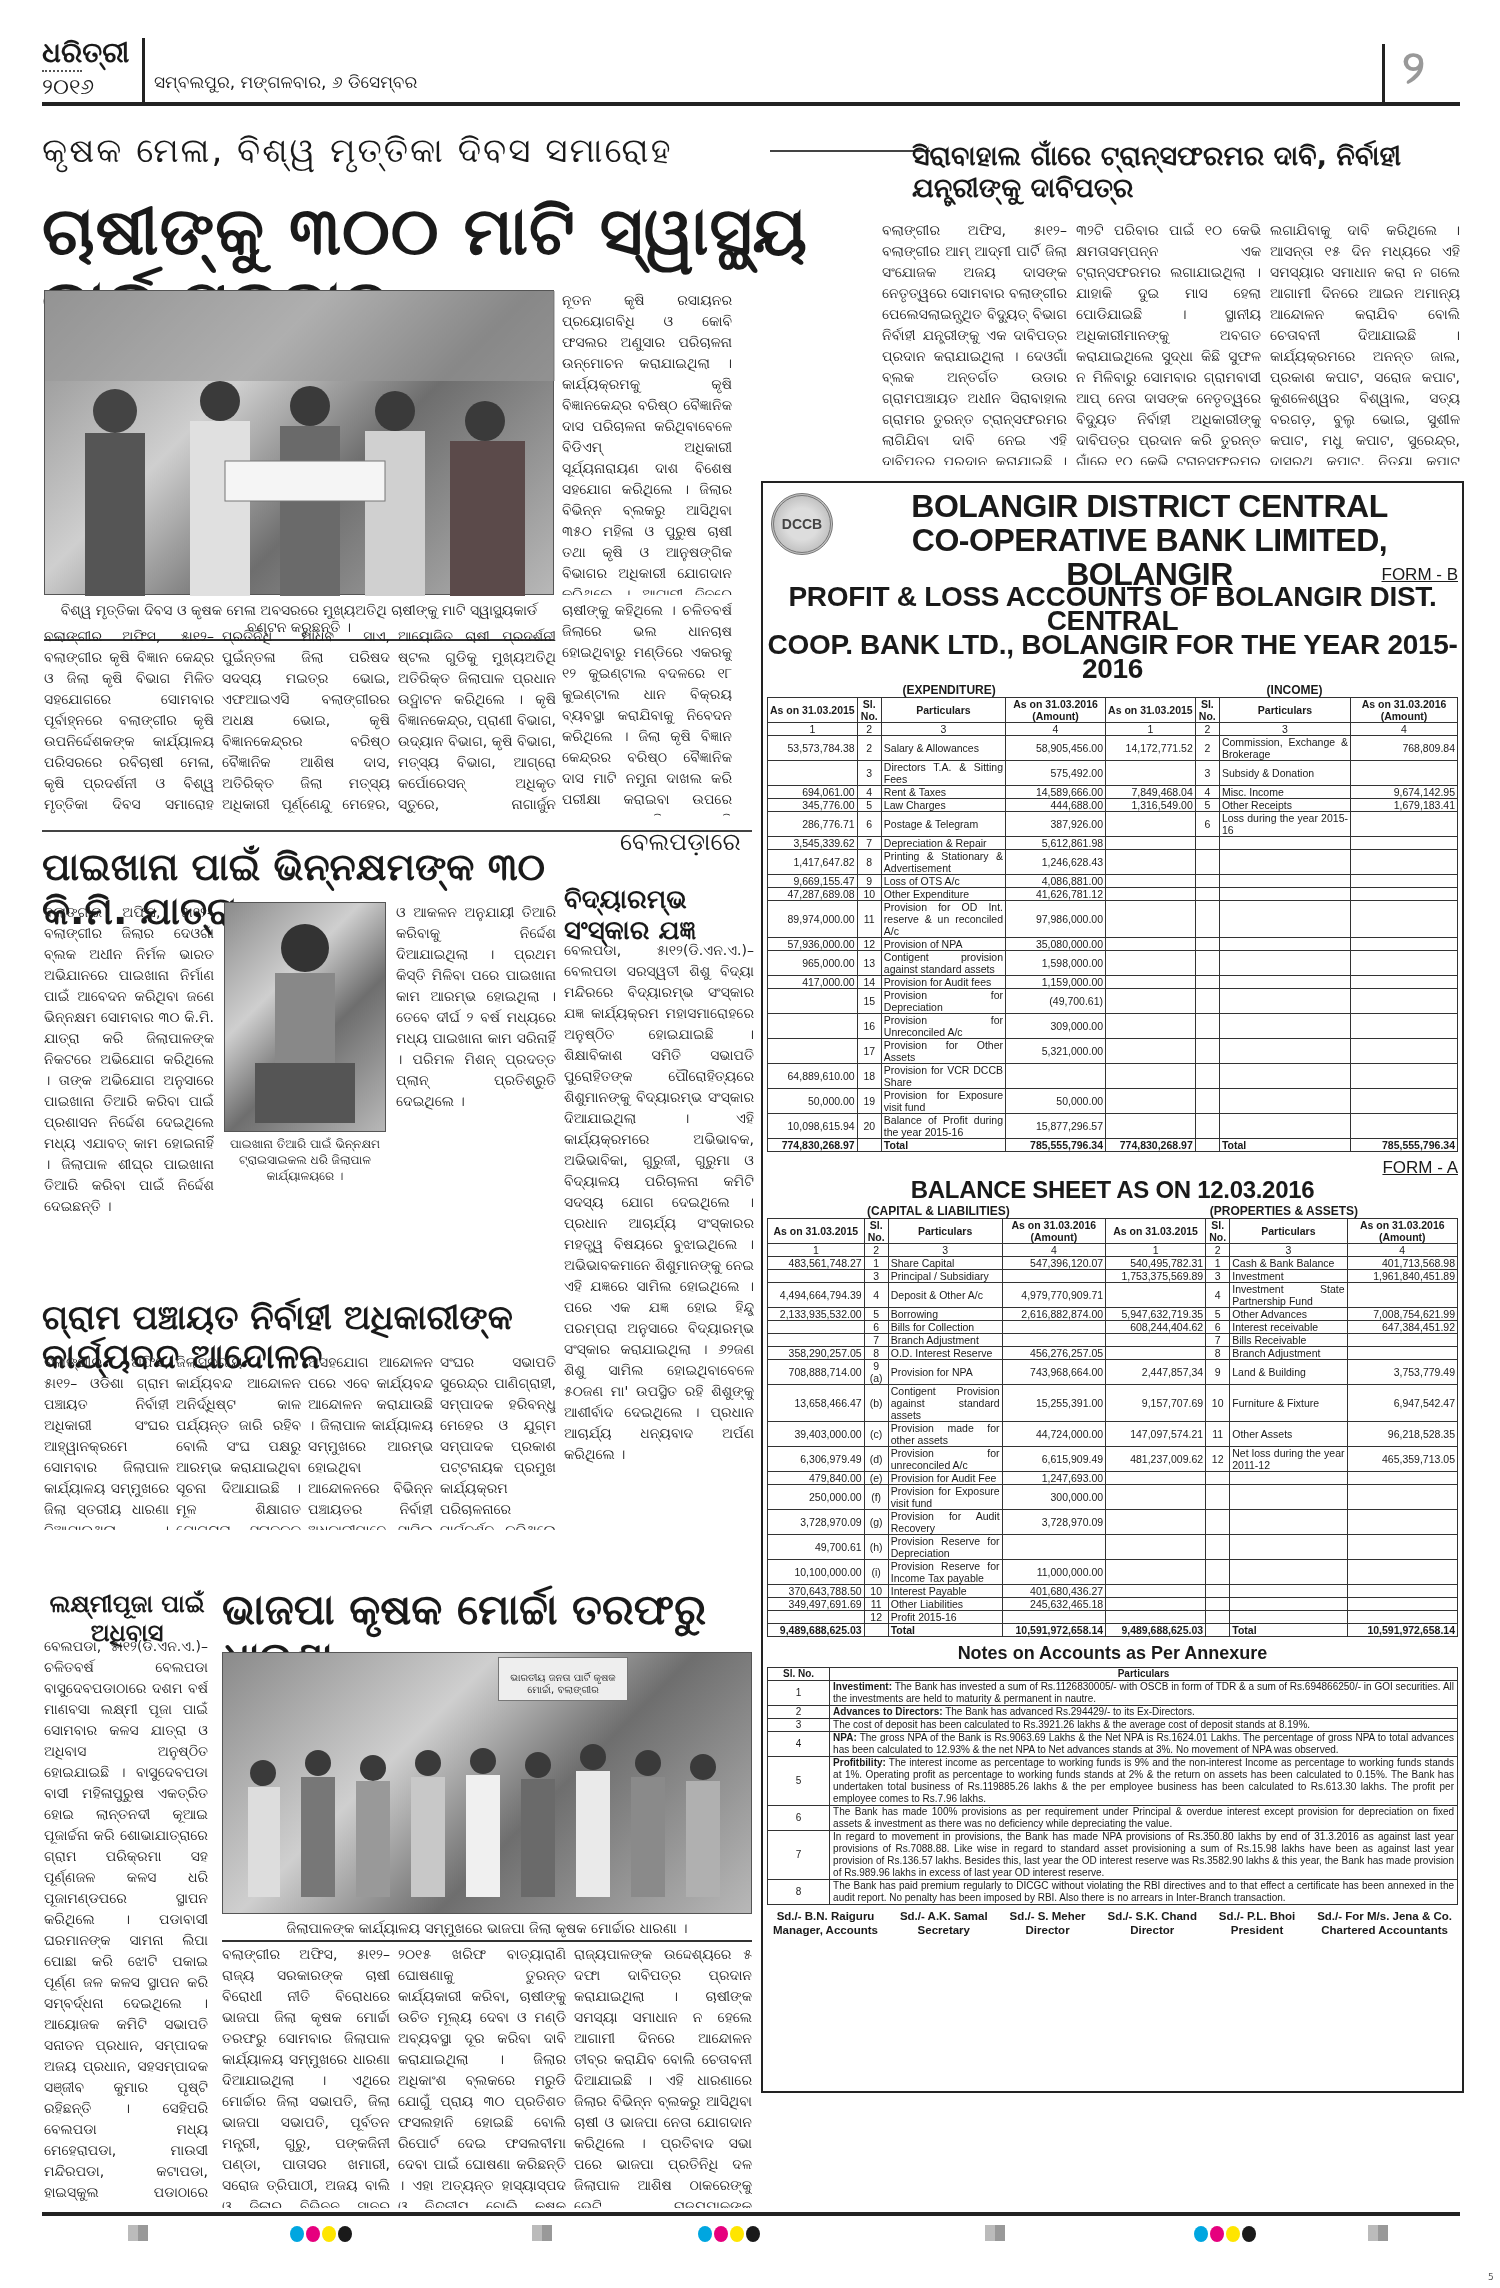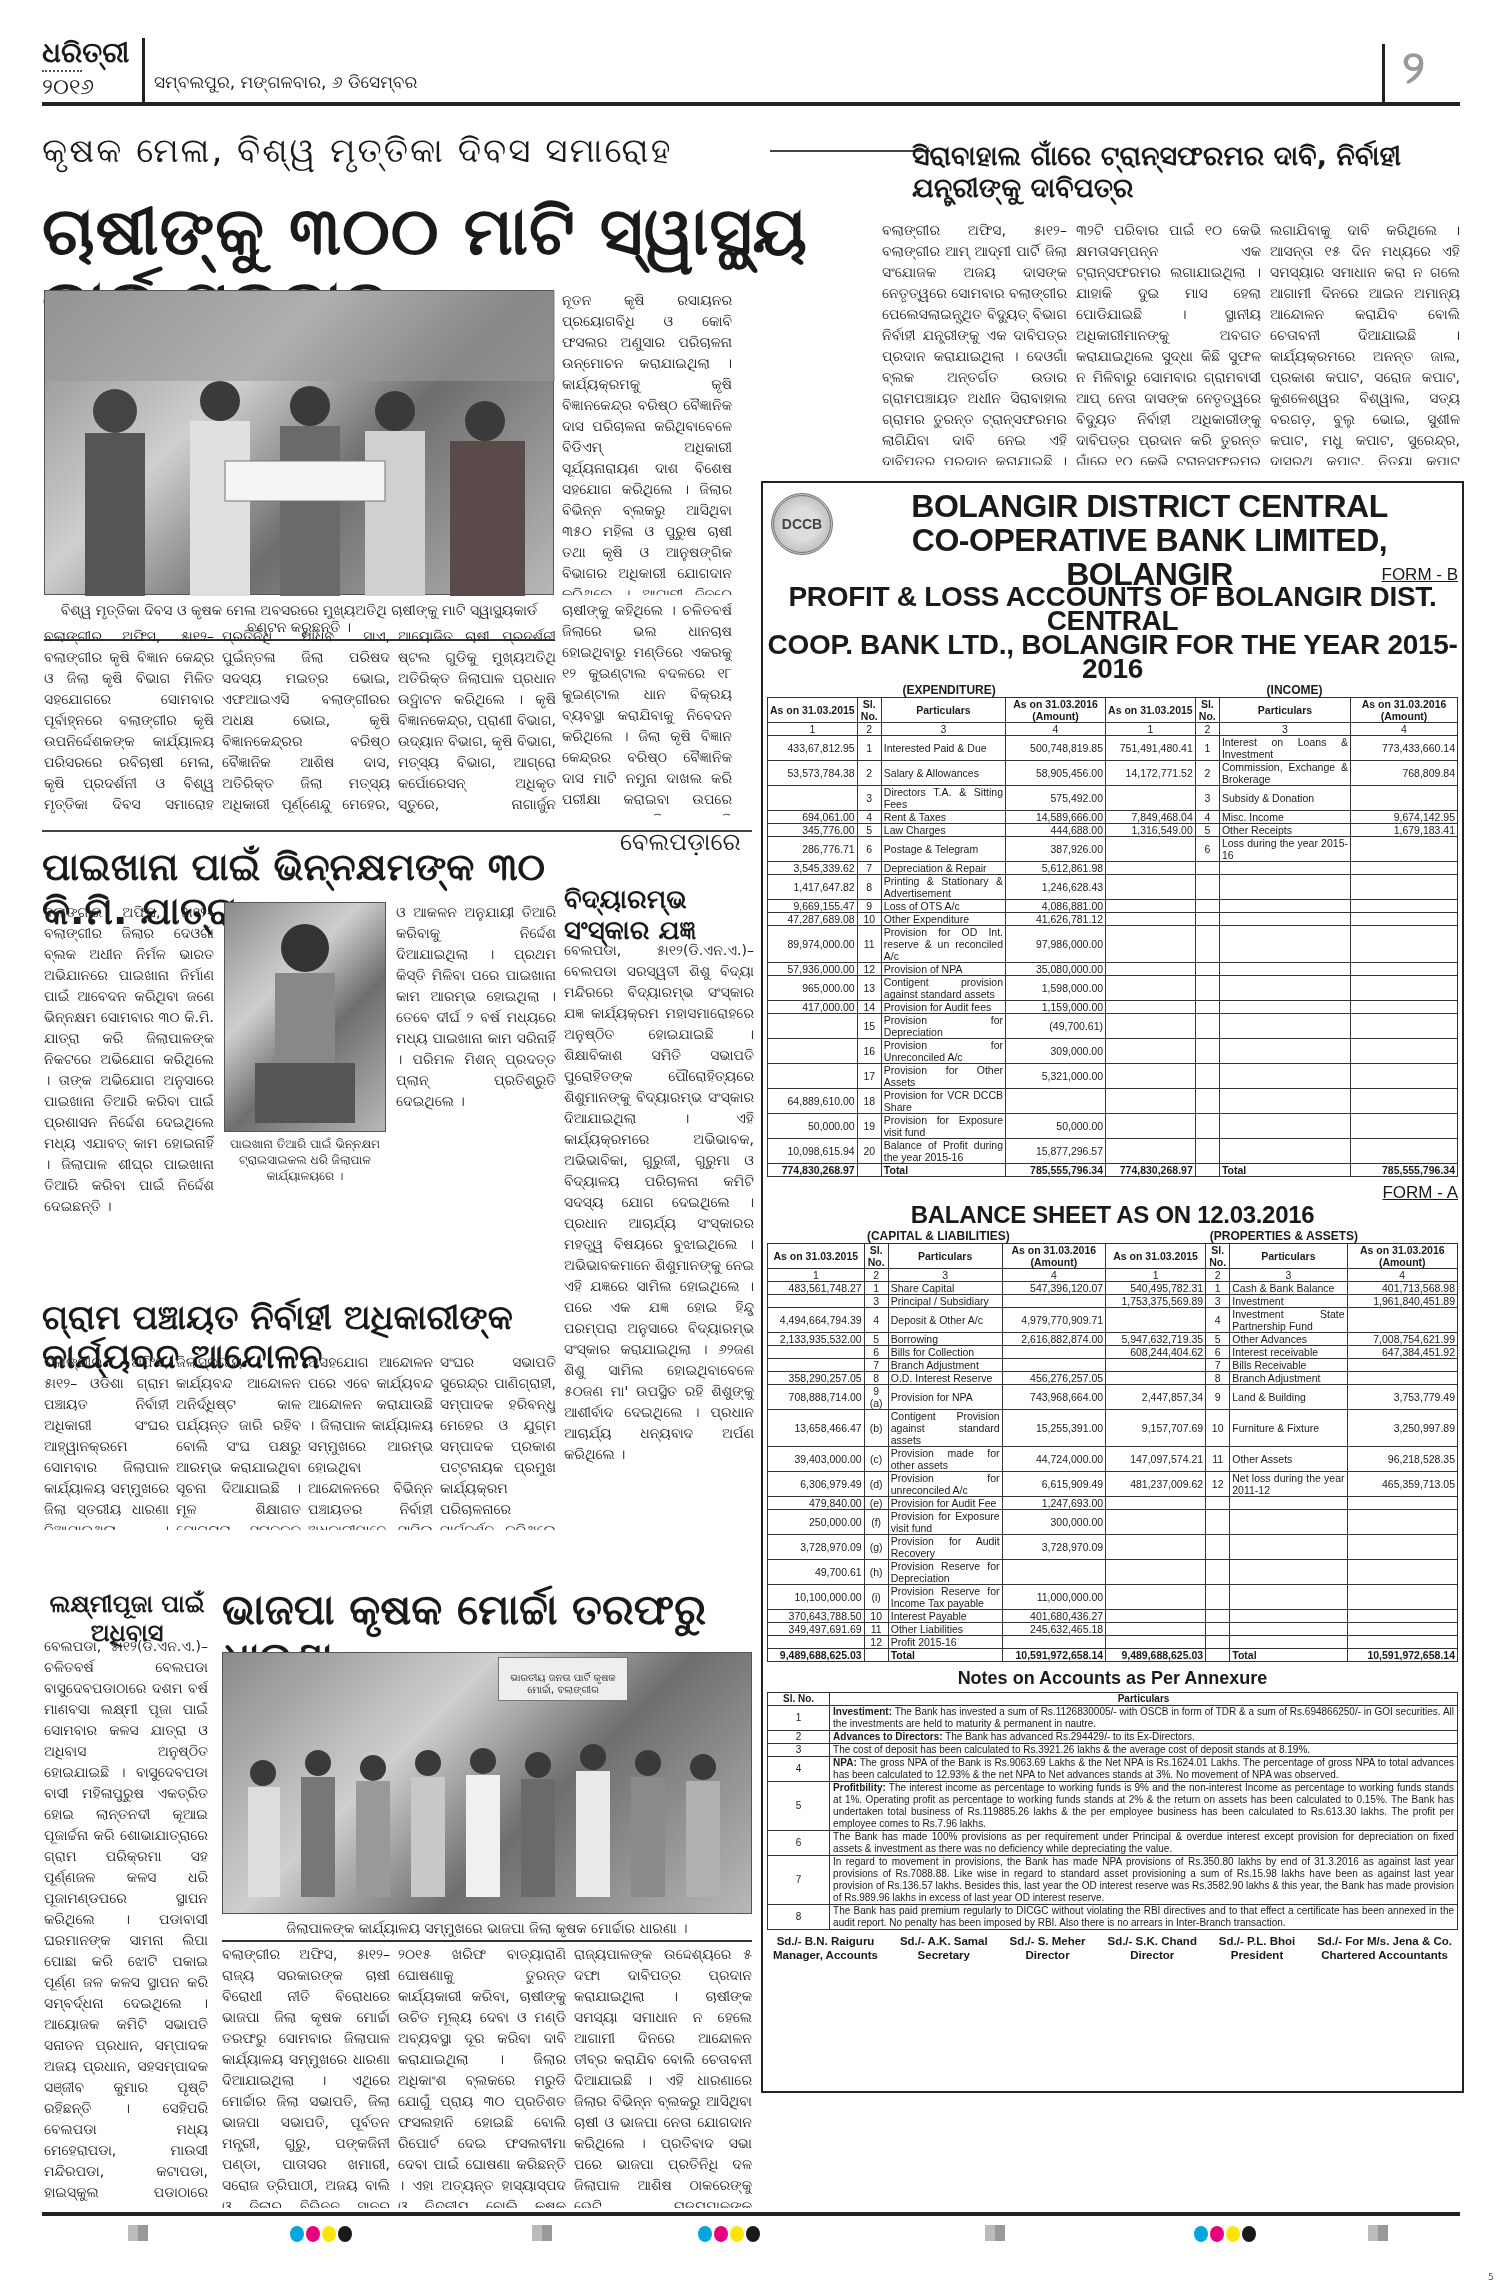--- a/index.html
+++ b/index.html
@@ -205,30 +205,20 @@
             <td>1</td>
             <td>2</td>
             <td>3</td>
             <td>4</td>
             <td>1</td>
             <td>2</td>
             <td>3</td>
             <td>4</td>
           </tr>
           <tr>
-            <td class="num">433,67,812.95</td>
-            <td class="sl">1</td>
-            <td class="part">Interested Paid &amp; Due</td>
-            <td class="num">500,748,819.85</td>
-            <td class="num">751,491,480.41</td>
-            <td class="sl">1</td>
-            <td class="part">Interest on Loans &amp; Investment</td>
-            <td class="num">773,433,660.14</td>
-          </tr>
-          <tr>
             <td class="num">53,573,784.38</td>
             <td class="sl">2</td>
             <td class="part">Salary &amp; Allowances</td>
             <td class="num">58,905,456.00</td>
             <td class="num">14,172,771.52</td>
             <td class="sl">2</td>
             <td class="part">Commission, Exchange &amp; Brokerage</td>
             <td class="num">768,809.84</td>
           </tr>
           <tr>
@@ -545,21 +535,21 @@
             <td class="num">3,753,779.49</td>
           </tr>
           <tr>
             <td class="num">13,658,466.47</td>
             <td class="sl">(b)</td>
             <td class="part">Contigent Provision against standard assets</td>
             <td class="num">15,255,391.00</td>
             <td class="num">9,157,707.69</td>
             <td class="sl">10</td>
             <td class="part">Furniture &amp; Fixture</td>
-            <td class="num">3,250,997.89</td>
+            <td class="num">6,947,542.47</td>
           </tr>
           <tr>
             <td class="num">39,403,000.00</td>
             <td class="sl">(c)</td>
             <td class="part">Provision made for other assets</td>
             <td class="num">44,724,000.00</td>
             <td class="num">147,097,574.21</td>
             <td class="sl">11</td>
             <td class="part">Other Assets</td>
             <td class="num">96,218,528.35</td>

